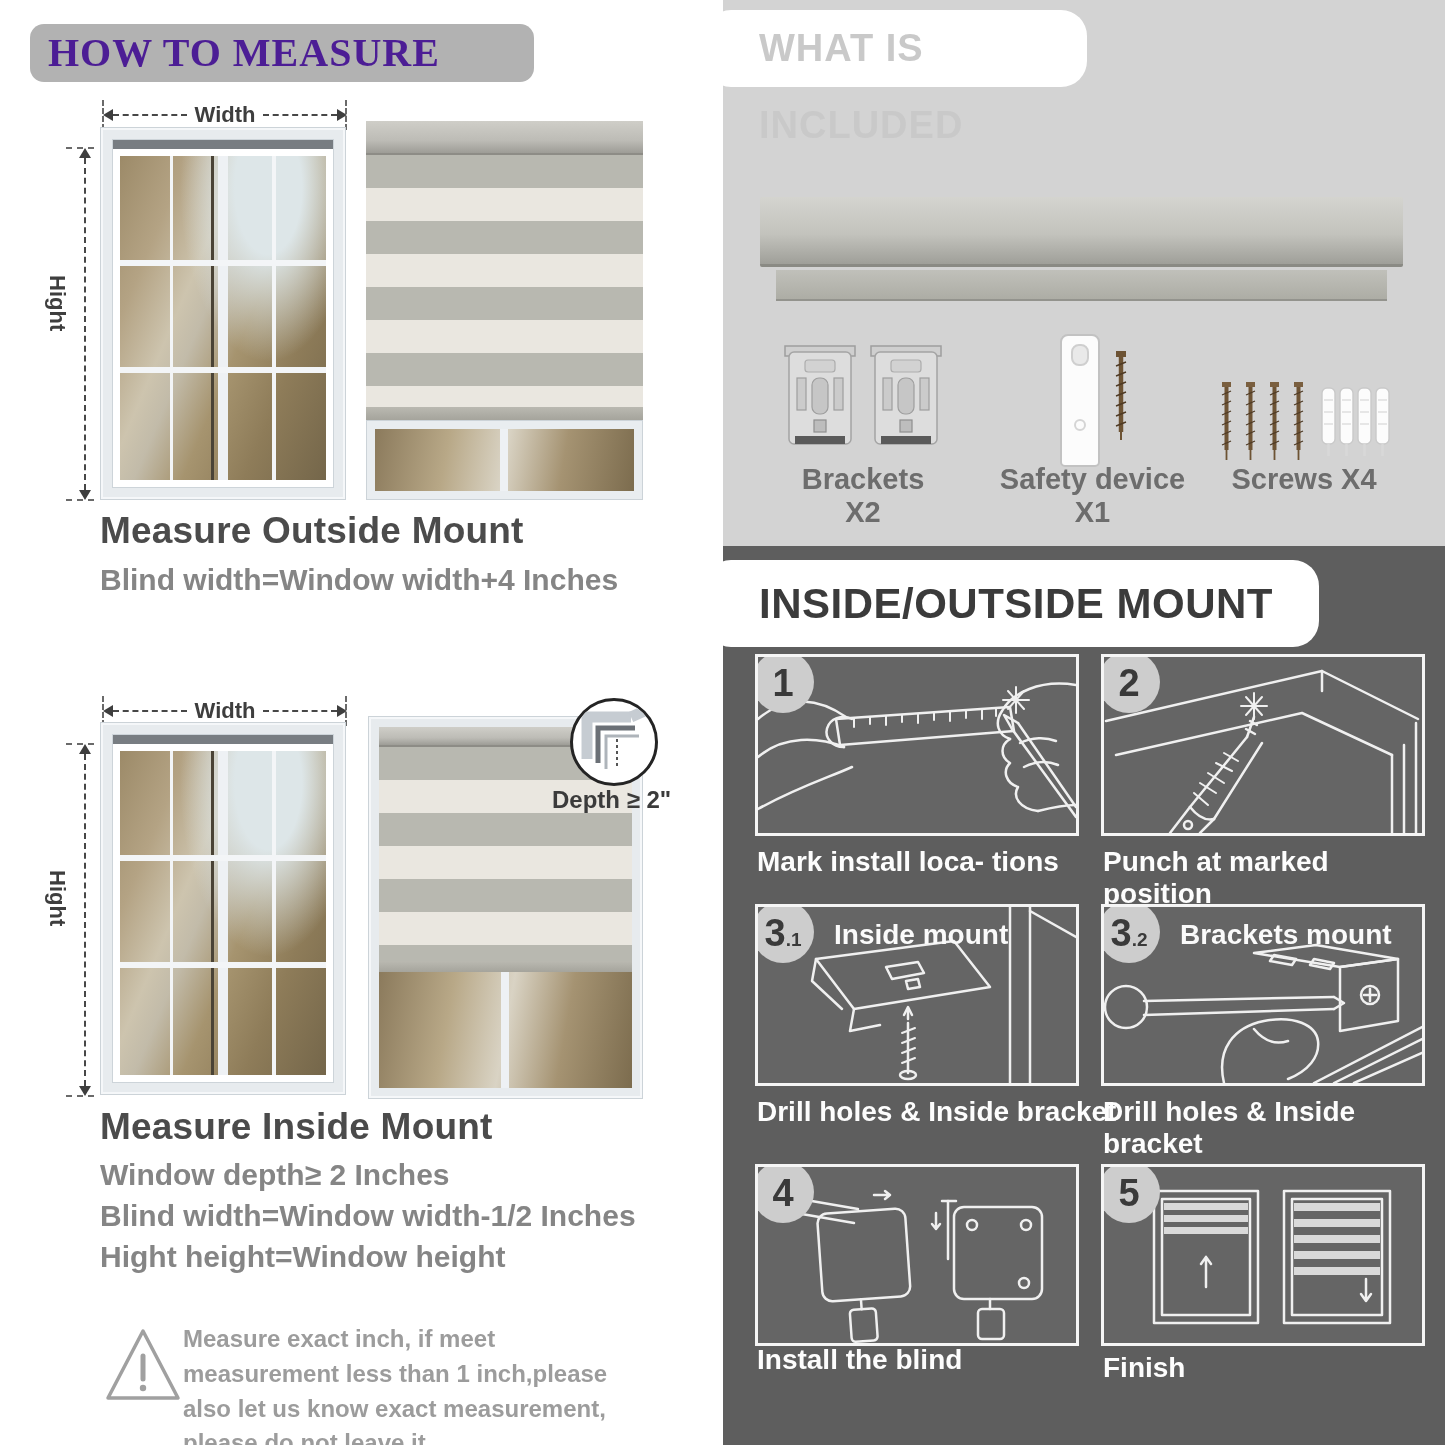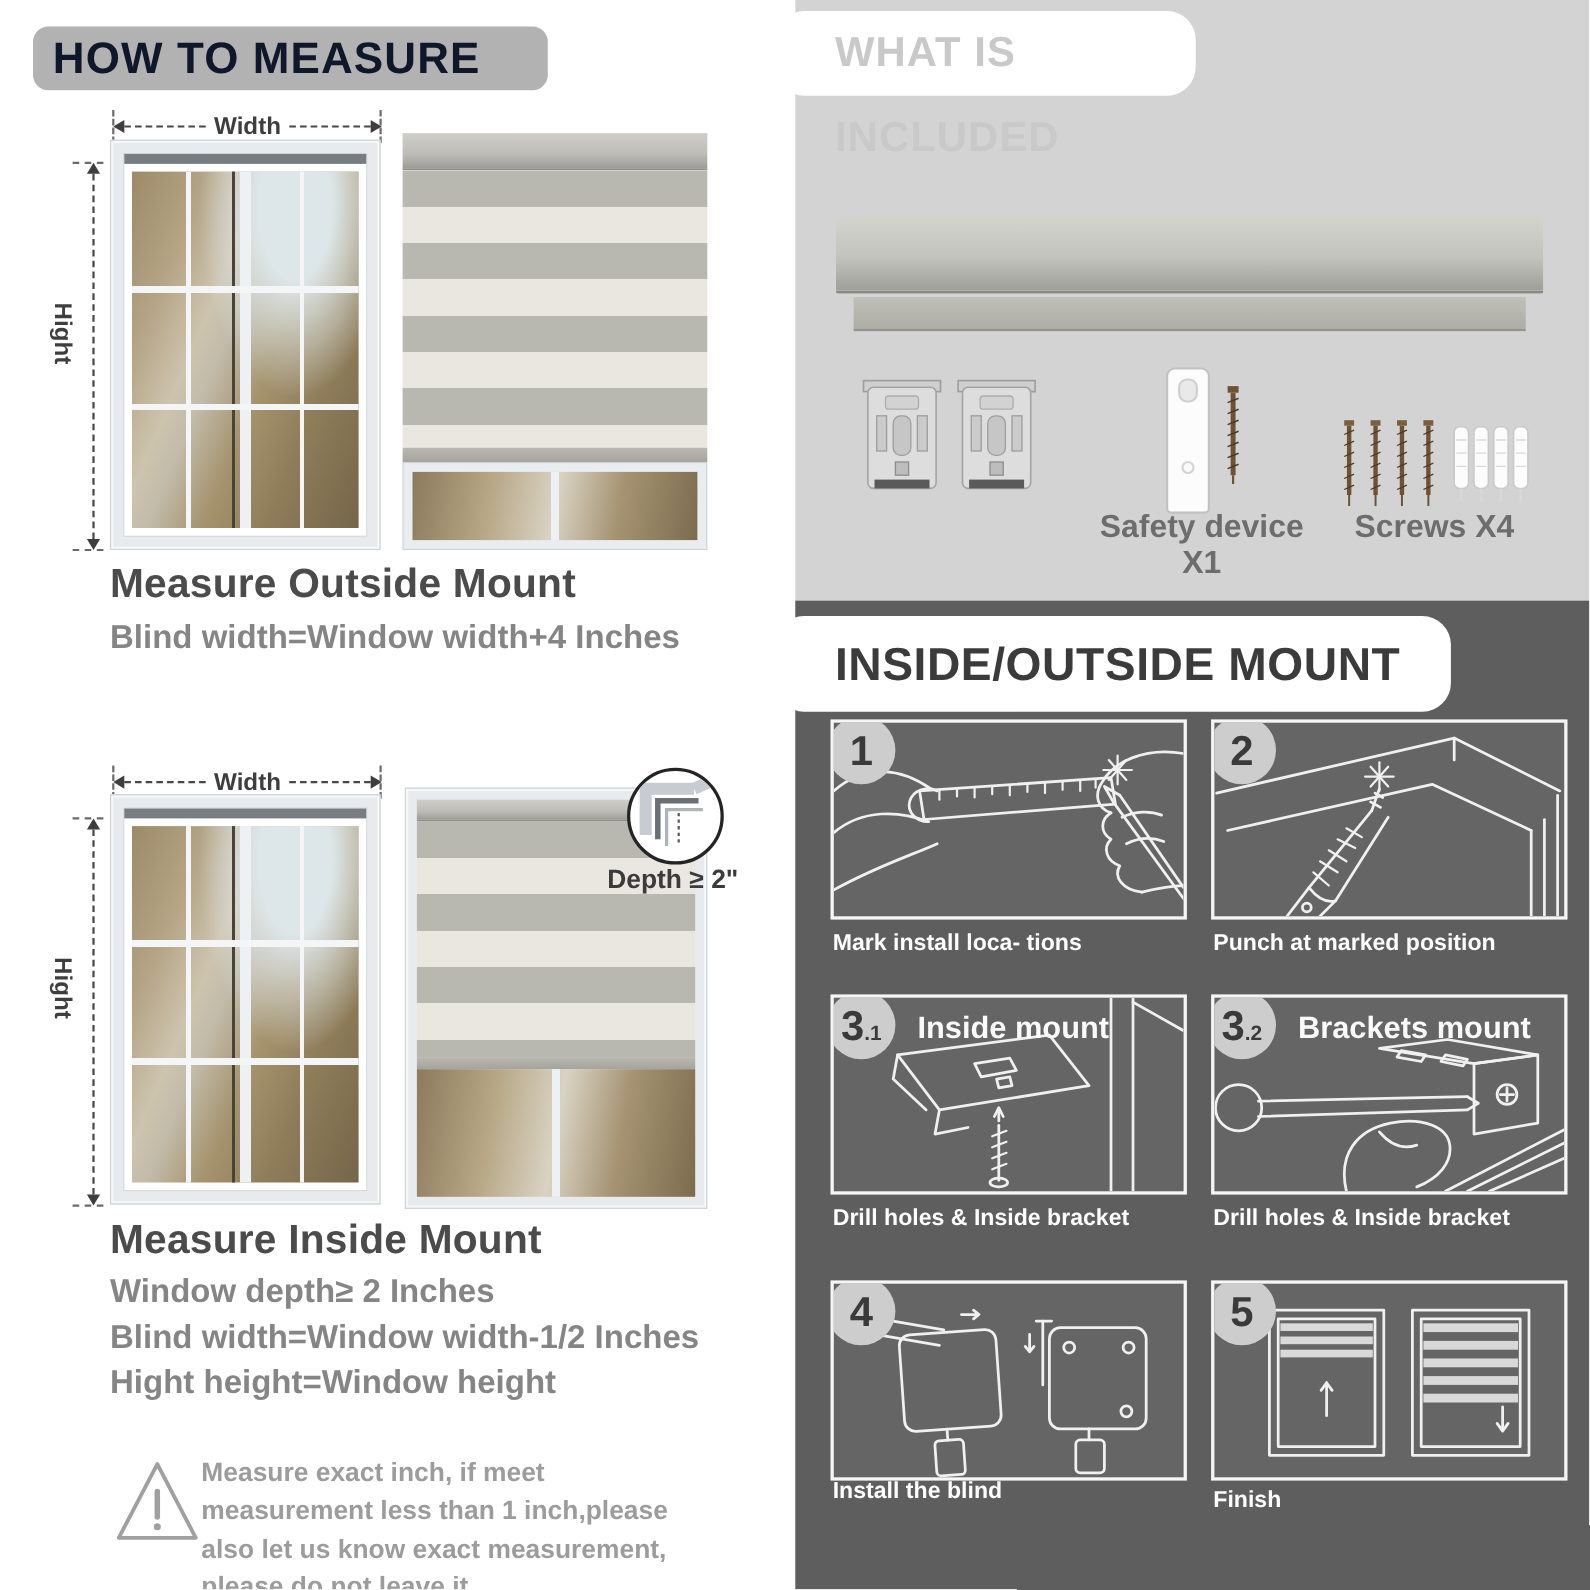--- a/index.html
+++ b/index.html
@@ -6,22 +6,22 @@
   *{box-sizing:border-box;}
   .canvas{position:relative;width:1445px;height:1445px;background:#fff;overflow:hidden;
           font-family:"Liberation Sans", sans-serif;}
 
   
   .sec-heading{position:absolute;font-size:37px;font-weight:bold;color:#4b4b4b;letter-spacing:.2px;}
   .formula{position:absolute;font-size:30px;font-weight:bold;color:#858585;}
   .item-label{position:absolute;font-size:29px;font-weight:bold;color:#6d6d6d;text-align:center;}
 
   
-  .howto-header{position:absolute;left:30px;top:24px;width:468px;height:58px;background:#b2b2b2;
-    border-radius:14px;color:#0f172a;font-size:40px;font-weight:bold;line-height:58px;padding-left:18px;letter-spacing:1px;}
+  .howto-header{position:absolute;left:30px;top:24px;width:504px;height:58px;background:#b2b2b2;
+    border-radius:14px;color:#4c1d95;font-size:40px;font-weight:bold;line-height:58px;padding-left:18px;letter-spacing:1px;font-family:Liberation Serif, serif;}
 
   
   .h-arrow{position:absolute;display:flex;align-items:center;height:24px;}
   .h-arrow .dash{flex:1;border-top:2px dashed #474747;height:0;}
   .h-arrow .lbl{font-size:22px;font-weight:bold;color:#3e3e3e;padding:0 8px;}
   .tri-l{width:0;height:0;border-top:6px solid transparent;border-bottom:6px solid transparent;border-right:10px solid #3e3e3e;}
   .tri-r{width:0;height:0;border-top:6px solid transparent;border-bottom:6px solid transparent;border-left:10px solid #3e3e3e;}
   .v-arrow{position:absolute;display:flex;flex-direction:column;align-items:center;width:14px;}
   .v-arrow .vdash{flex:1;border-left:2px dashed #474747;width:0;}
   .tri-u{width:0;height:0;border-left:6px solid transparent;border-right:6px solid transparent;border-bottom:10px solid #3e3e3e;}
@@ -81,21 +81,21 @@
     border:2px solid #c2c2c2;border-radius:8px 8px 5px 5px;}
   .safety-hole{position:absolute;left:9px;top:8px;width:18px;height:22px;border:2px solid #cfcfcf;border-radius:8px;background:#e9e9e9;}
   .safety-circle{position:absolute;left:12px;bottom:34px;width:12px;height:12px;border:2px solid #d5d5d5;border-radius:50%;}
 
   
   .tile{position:absolute;width:324px;height:182px;border:3px solid #f5f5f5;background:#656565;overflow:hidden;}
   .badge{position:absolute;left:-6px;top:-6px;width:62px;height:62px;border-radius:50%;background:#cdcdcd;
     color:#3a3a3a;display:flex;align-items:center;justify-content:center;font-weight:bold;font-size:38px;padding-top:2px;}
   .badge .sub{font-size:19px;margin-top:14px;}
   .tile-title{position:absolute;left:76px;top:12px;font-size:28px;font-weight:bold;color:#fafafa;}
-  .caption{position:absolute;font-size:21px;font-weight:bold;color:#fdfdfd;}
+  .caption{position:absolute;font-size:28px;font-weight:bold;color:#fdfdfd;}
   .art{position:absolute;left:0;top:0;width:100%;height:100%;}
 </style>
 </head>
 <body>
 
 <div class="canvas">
 
   <div class="howto-header">HOW TO MEASURE</div>
 
   <div class="h-arrow" style="left:103px;top:103px;width:244px;">
@@ -322,20 +322,21 @@
       <g transform="translate(158,0)">
           <rect x="0" y="8" width="13" height="56" rx="5" fill="rgba(255,255,255,.92)" stroke="#c9c9c9" stroke-width="1.4"></rect>
           <line x1="2" y1="20" x2="11" y2="20" stroke="#d8d8d8" stroke-width="1.2"></line>
           <line x1="2" y1="32" x2="11" y2="32" stroke="#d8d8d8" stroke-width="1.2"></line>
           <line x1="2" y1="44" x2="11" y2="44" stroke="#d8d8d8" stroke-width="1.2"></line>
           <path d="M6.5,64 L6.5,76" stroke="#d8d8d8" stroke-width="2.4"></path>
         </g>
     </g>
   </svg>
 
+  <div class="item-label" style="left:783px;top:463px;width:160px;">Brackets X2</div>
   <div class="item-label" style="left:985px;top:463px;width:215px;">Safety device X1</div>
   <div class="item-label" style="left:1215px;top:463px;width:178px;">Screws X4</div>
 
   <div class="panel-dark"></div>
   <div class="mount-header">INSIDE/OUTSIDE MOUNT</div>
 
   <div class="tile" style="left:755px;top:654px;">
     <svg class="art" viewBox="0 0 318 176" fill="none" stroke="#f0f0f0" stroke-width="2.5" stroke-linecap="round" stroke-linejoin="round">
       <path d="M0,62 C30,36 62,42 88,60"></path>
       <path d="M0,100 C26,78 60,80 86,90"></path>

